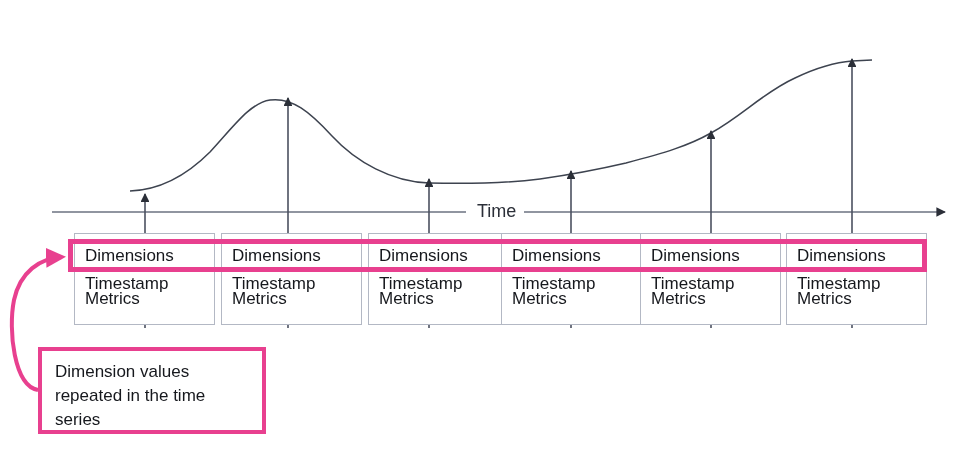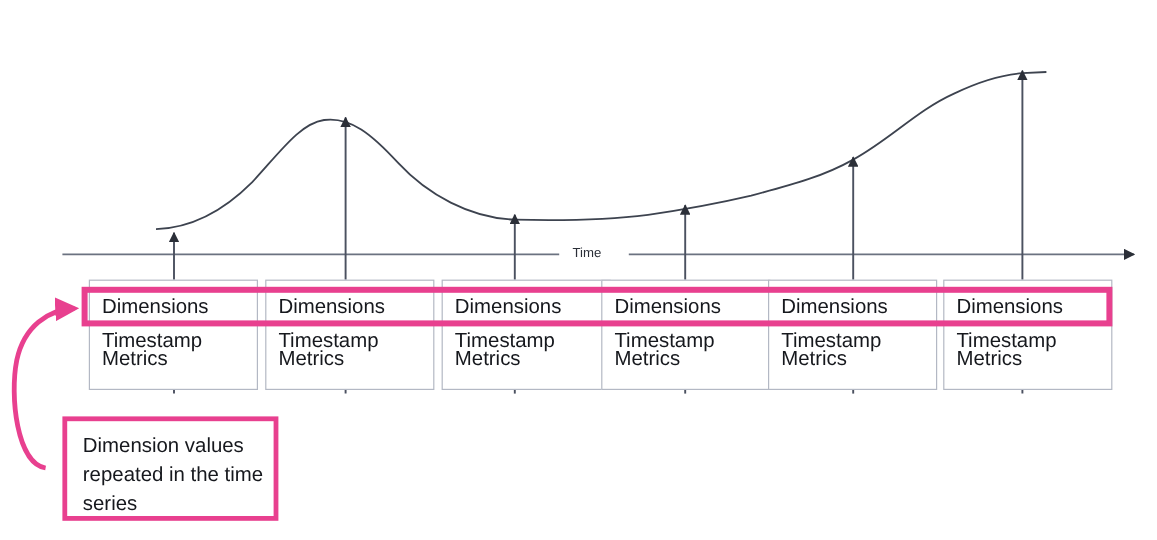--- a/index.html
+++ b/index.html
@@ -56,23 +56,23 @@
     height: 33px;
     border: 5px solid #e8408f;
     box-sizing: border-box;
     background: transparent;
     pointer-events: none;
   }
 
   
   #callout-box {
     position: absolute;
-    left: 52px;
+    left: 38px;
     top: 347px;
-    width: 180px;
+    width: 228px;
     height: 87px;
     border: 4px solid #e8408f;
     background: #ffffff;
     box-sizing: border-box;
     padding-left: 15px;
   }
   #callout-text {
     position: absolute;
     left: 13px;
     top: 9px;
@@ -80,21 +80,21 @@
     font-size: 17px;
     line-height: 24px;
     color: #16181d;
   }
 
   
   #time-label {
     position: absolute;
     left: 470px;
     top: 202px;
-    font-size: 11px;
+    font-size: 18px;
     line-height: 19px;
     color: #2b2f38;
     background: #ffffff;
     padding: 0 7px;
     white-space: nowrap;
   }
 </style>
 </head>
 <body>
 

